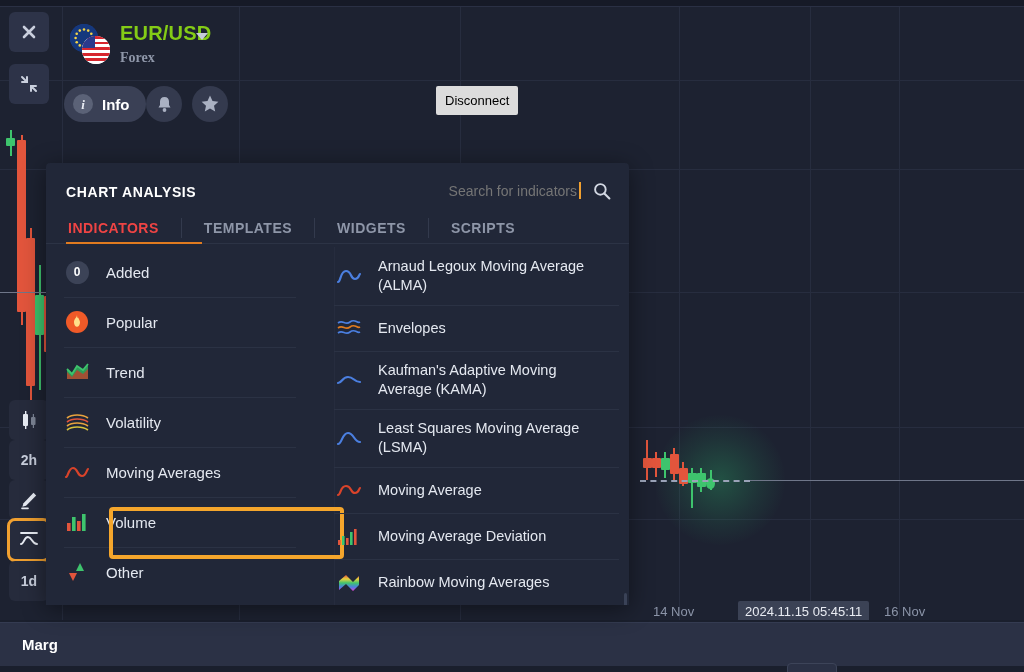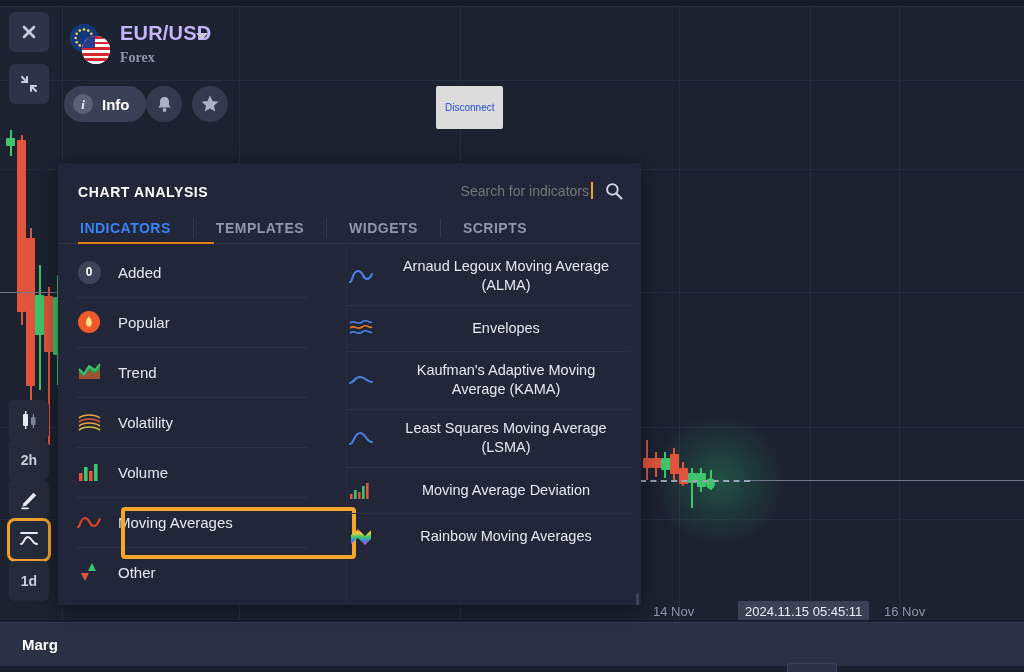--- a/index.html
+++ b/index.html
@@ -58,66 +58,66 @@
   
   .flag-wrap { position:absolute; left:70px; top:24px; width:40px; height:40px; }
   .flag-eu { position:absolute; left:0; top:0; width:28px; height:28px; border-radius:50%;
              background:#1b3f95; overflow:hidden; }
   .flag-us { position:absolute; left:12px; top:12px; width:28px; height:28px; border-radius:50%;
              overflow:hidden; background:#fff; }
   .us-stripes { position:absolute; inset:0;
     background: repeating-linear-gradient(#d7262e 0 2.8px, #ffffff 2.8px 5.6px); }
   .us-canton { position:absolute; left:0; top:0; width:13px; height:12px; background:#2a3a8c; }
 
-  .sym-name { position:absolute; left:120px; top:22px; color:#c4b5fd; font-size:20px; font-weight:bold; letter-spacing:.2px; }
+  .sym-name { position:absolute; left:120px; top:22px; color:#84cc16; font-size:20px; font-weight:bold; letter-spacing:.2px; }
   .sym-caret { position:absolute; left:196px; top:33px; width:0;height:0;
                border-left:6px solid transparent;border-right:6px solid transparent;border-top:7px solid #c5cbd9; }
   .sym-type { position:absolute; left:120px; top:50px; color:#8e96a8; font-size:14px; font-weight:bold;font-family:Liberation Serif, serif; }
 
   .pill-info { position:absolute; left:64px; top:86px; height:36px; padding:0 16px 0 8px;
                border-radius:18px; background:#3a4055; display:flex; align-items:center; gap:8px;
                color:#ffffff; font-size:15px; font-weight:bold; }
   .circ-icon { position:absolute; top:86px; width:36px; height:36px; border-radius:50%;
                background:#343a4e; display:flex; align-items:center; justify-content:center; color:#aab1c2; }
 
-  .tooltip-disconnect { position:absolute; left:436px; top:86px; background:#dcdcdc; color:#1d4ed8;
-                        font-size:10px; padding:16px 9px; border-radius:2px; }
-
-  
-  .panel { position:absolute; left:58px; top:163px; width:583px; height:442px;
+  .tooltip-disconnect { position:absolute; left:436px; top:86px; background:#dcdcdc; color:#000000;
+                        font-size:13px; padding:7px 9px; border-radius:2px; }
+
+  
+  .panel { position:absolute; left:46px; top:163px; width:583px; height:442px;
            background:#212738; border-radius:4px 4px 0 0;
            box-shadow: 0 4px 24px rgba(0,0,0,.45); overflow:hidden; }
   .panel-title { position:absolute; left:20px; top:21px; color:#ffffff;
                  font-size:14px; font-weight:bold; letter-spacing:.6px; }
   .panel-search { position:absolute; right:52px; top:20px; width:180px; text-align:right;
                   color:#22c55e; font-size:14px; background:transparent; border:0; outline:none;
                   direction:ltr; }
   .search-caret { position:absolute; right:48px; top:19px; width:2px; height:17px; background:#f0a030; }
   .search-icon { position:absolute; right:18px; top:19px; width:18px; height:18px; }
 
   .tabs { position:absolute; left:0; top:48px; width:583px; height:34px; display:flex; align-items:center; }
   .tab { color:#8e96a8; font-size:14px; font-weight:bold; letter-spacing:.5px; padding:0 22px; }
-  .tab.active { color:#3b82f6;text-align:right; }
+  .tab.active { color:#ef4444;text-align:right; }
   .tab-sep { width:1px; height:20px; background:#333a4d; }
   .tabs-underline-track { position:absolute; left:0; top:80px; width:583px; height:1px; background:#2c3345; }
   .tab-underline { position:absolute; left:20px; top:79px; width:136px; height:2px; background:#e07b20; }
 
   .cat-list { position:absolute; left:0; top:84px; width:260px; bottom:0; }
   .cat-row { position:relative; height:50px; display:flex; align-items:center; padding-left:18px; gap:16px; }
   .cat-row + .cat-row::before { content:""; position:absolute; left:18px; right:10px; top:0; height:1px; background:#2b3244; }
   .cat-label { color:#e4e8f0; font-size:15px; }
   .cat-icon { width:26px; height:26px; display:flex; align-items:center; justify-content:center; }
   .badge0 { width:23px;height:23px;border-radius:50%;background:#3c4357;color:#fff;
             font-size:12px;font-weight:bold;display:flex;align-items:center;justify-content:center; }
 
   .cat-sel-bg { position:absolute; left:0; top:507px; width:260px; height:50px; background:#272d40; }
   .cat-highlight { position:absolute; left:63px; top:507px; width:235px; height:52px;
                    border:4px solid #f5a62c; border-radius:4px; pointer-events:none; }
 
-  .ind-list { position:absolute; left:288px; top:84px; width:295px; bottom:0;text-align:center; }
+  .ind-list { position:absolute; left:288px; top:84px; width:295px; bottom:0; }
   .ind-row { position:relative; display:flex; align-items:center; padding:10px 0 10px 0; gap:14px; min-height:40px; }
   .ind-row + .ind-row::before { content:""; position:absolute; left:0; right:10px; top:0; height:1px; background:#2b3244; }
   .ind-label { color:#e4e8f0; font-size:14.5px; line-height:19px; width:232px; }
   .ind-icon { width:30px; height:26px; flex:none; display:flex; align-items:center; justify-content:center; }
 
   .panel-divider { position:absolute; left:288px; top:84px; width:1px; bottom:0; background:#262c3e; }
   .panel-scrollbar { position:absolute; right:2px; top:430px; width:3px; height:80px; background:#3a4257; border-radius:2px; }
 </style>
 </head>
 <body>
@@ -360,41 +360,41 @@
             <path d="M2 11 C7 7 17 7 23 11" stroke="#e2553c" stroke-width="1.7" fill="none"></path>
             <path d="M2 15 C7 11 17 11 23 15" stroke="#e8a33d" stroke-width="1.7" fill="none"></path>
             <path d="M2 19 C7 15 17 15 23 19" stroke="#d8c23c" stroke-width="1.7" fill="none"></path>
           </svg>
         </div>
         <div class="cat-label">Volatility</div>
       </div>
 
       <div class="cat-row">
         <div class="cat-icon">
+          <svg width="26" height="20" viewBox="0 0 26 20">
+            <path d="M2 15 C4 15 4.5 6 9 6 C14 6 13 14 18 14 C22 14 23 7 24 7" stroke="#d9432a" stroke-width="2.2" fill="none" stroke-linecap="round"></path>
+          </svg>
+        </div>
+        <div class="cat-label">Moving Averages</div>
+      </div>
+
+      <div class="cat-row">
+        <div class="cat-icon">
           <svg width="24" height="22" viewBox="0 0 24 22">
             <rect x="2" y="12" width="3.6" height="8" fill="#e2553c"></rect>
             <rect x="7" y="6" width="3.6" height="14" fill="#3ec46d"></rect>
             <rect x="12" y="10" width="3.6" height="10" fill="#e2553c"></rect>
             <rect x="17" y="3" width="3.6" height="17" fill="#3ec46d"></rect>
           </svg>
         </div>
         <div class="cat-label">Volume</div>
       </div>
 
       <div class="cat-row">
         <div class="cat-icon">
-          <svg width="26" height="20" viewBox="0 0 26 20">
-            <path d="M2 15 C4 15 4.5 6 9 6 C14 6 13 14 18 14 C22 14 23 7 24 7" stroke="#d9432a" stroke-width="2.2" fill="none" stroke-linecap="round"></path>
-          </svg>
-        </div>
-        <div class="cat-label">Moving Averages</div>
-      </div>
-
-      <div class="cat-row">
-        <div class="cat-icon">
           <svg width="24" height="24" viewBox="0 0 24 24">
             <polygon points="15,3 19,11 11,11" fill="#3ec46d"></polygon>
             <polygon points="8,21 4,13 12,13" fill="#e2553c"></polygon>
           </svg>
         </div>
         <div class="cat-label">Other</div>
       </div>
     </div>
 
     <div class="cat-highlight" style="top:344px;"></div>
@@ -432,20 +432,28 @@
 
       <div class="ind-row">
         <div class="ind-icon">
           <svg width="28" height="20" viewBox="0 0 28 20">
             <path d="M3 16 C7 16 7 5 13 5 C19 5 19 14 25 14" stroke="#4b7fe0" stroke-width="2.2" fill="none" stroke-linecap="round"></path>
           </svg>
         </div>
         <div class="ind-label">Least Squares Moving Average (LSMA)</div>
       </div>
 
+      <div class="ind-row">
+        <div class="ind-icon">
+          <svg width="28" height="20" viewBox="0 0 28 20">
+            <path d="M3 15 C6 15 5 6 11 6 C17 6 15 13 20 13 C24 13 24 8 25 8" stroke="#d9432a" stroke-width="2.2" fill="none" stroke-linecap="round"></path>
+          </svg>
+        </div>
+        <div class="ind-label">Moving Average</div>
+      </div>
 
       <div class="ind-row">
         <div class="ind-icon">
           <svg width="28" height="20" viewBox="0 0 28 20">
             <rect x="3" y="14" width="2.6" height="5" fill="#e2553c"></rect>
             <rect x="7" y="10" width="2.6" height="9" fill="#3ec46d"></rect>
             <rect x="11" y="12" width="2.6" height="7" fill="#e2553c"></rect>
             <rect x="15" y="6" width="2.6" height="13" fill="#3ec46d"></rect>
             <rect x="19" y="3" width="2.6" height="16" fill="#e2553c"></rect>
           </svg>

